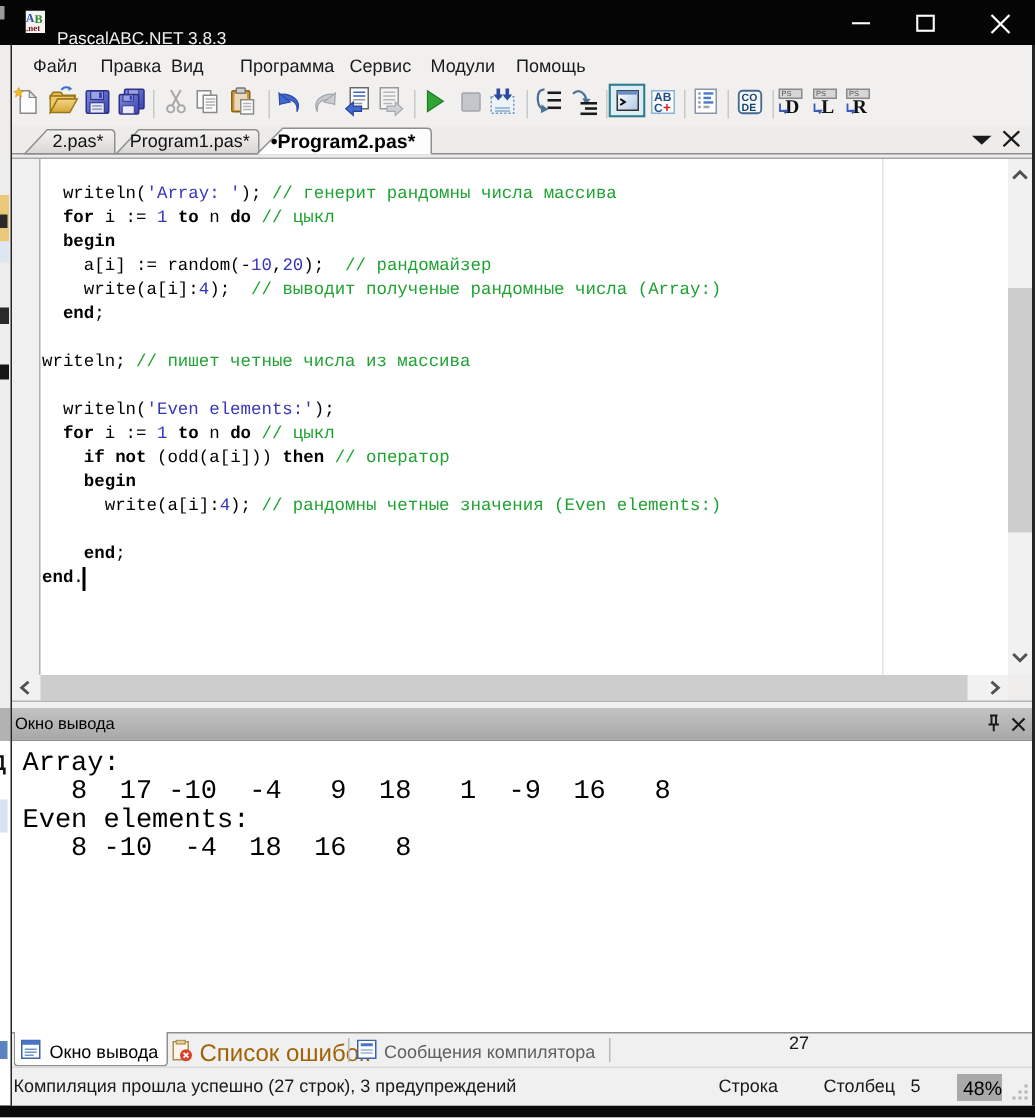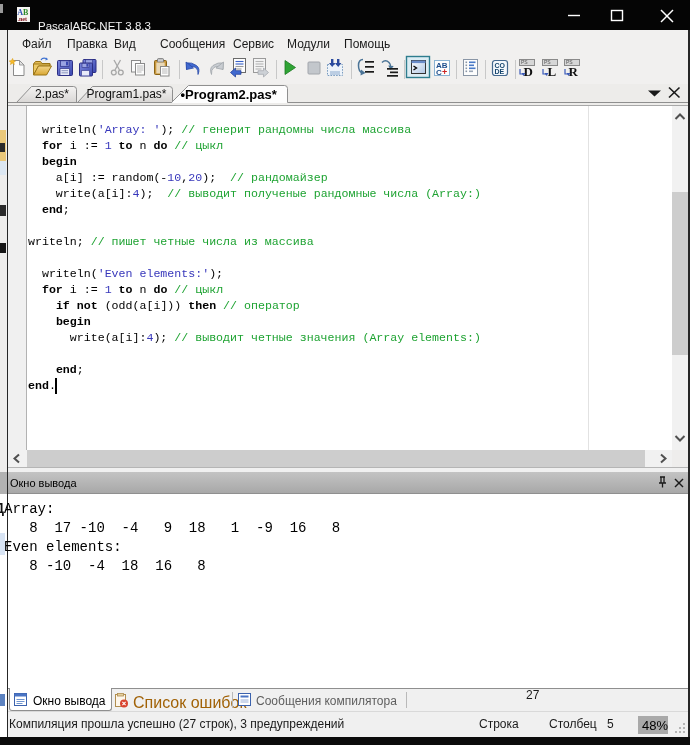--- a/index.html
+++ b/index.html
@@ -8,22 +8,22 @@
   .abs{position:absolute;}
   .mono{font-family:"Liberation Mono",monospace;}
   
   .k{font-weight:bold;color:#000;}
   .c{color:#1ea332;}
   .s{color:#3737bb;}
   .n{color:#3737bb;}
   .codeline{position:absolute;left:28px;height:16px;line-height:16px;
             font-family:"Liberation Mono",monospace;font-size:11.62px;color:#000;
             white-space:pre;}
-  .outline{position:absolute;left:4px;height:19px;line-height:19px;
-           font-family:"Liberation Mono",monospace;font-size:14px;color:#000;
+  .outline{position:absolute;left:15px;height:19px;line-height:19px;
+           font-family:"Liberation Mono",monospace;font-size:18px;color:#000;
            white-space:pre;}
 </style>
 </head>
 <body>
 
 <div class="abs" style="left:0;top:30px;width:7px;height:707px;background:#eeedec;"></div>
 <div class="abs" style="left:0;top:130px;width:6px;height:31px;background:#eac87a;"></div>
 <div class="abs" style="left:0;top:143px;width:5px;height:9px;background:#2a2a2a;"></div>
 <div class="abs" style="left:0;top:161px;width:6px;height:14px;background:#dce7f2;"></div>
 <div class="abs" style="left:0;top:205px;width:6px;height:11px;background:#2a2a2a;"></div>
@@ -54,21 +54,21 @@
   <rect x="51.5" y="10.5" width="11" height="10" fill="none" stroke="#fff" stroke-width="1.4"></rect>
   <line x1="101" y1="10" x2="113" y2="22" stroke="#fff" stroke-width="1.5"></line>
   <line x1="101" y1="22" x2="113" y2="10" stroke="#fff" stroke-width="1.5"></line>
 </svg>
 
 <div class="abs" style="left:8px;top:30px;width:680px;height:25px;background:#f1f0ef;"></div>
 <div class="abs" style="left:8px;top:30px;width:680px;height:25px;font-size:12px;color:#1a1a1a;">
   <span class="abs" style="left:14px;top:7px;">Файл</span>
   <span class="abs" style="left:59px;top:7px;">Правка</span>
   <span class="abs" style="left:106px;top:7px;">Вид</span>
-  <span class="abs" style="left:152px;top:7px;">Сообщения</span>
+  <span class="abs" style="left:152px;top:7px;">Программа</span>
   <span class="abs" style="left:225px;top:7px;">Сервис</span>
   <span class="abs" style="left:279px;top:7px;">Модули</span>
   <span class="abs" style="left:336px;top:7px;">Помощь</span>
 </div>
 
 <div class="abs" style="left:8px;top:55px;width:680px;height:29px;background:#f1f0ef;"></div>
 <svg class="abs" style="left:8px;top:55px;" width="680" height="29" viewBox="0 0 680 29" id="toolbar-svg">
   <defs>
     <linearGradient id="flop" x1="0" y1="0" x2="1" y2="1">
       <stop offset="0" stop-color="#7d88dd"></stop>
@@ -328,21 +328,21 @@
     <div class="codeline" style="top:138px">  <span class="k">for</span> i := <span class="n">1</span> <span class="k">to</span> n <span class="k">do</span> <span class="c">// цыкл</span></div>
     <div class="codeline" style="top:154px">  <span class="k">begin</span></div>
     <div class="codeline" style="top:170px">    a[i] := random(-<span class="n">10</span>,<span class="n">20</span>);  <span class="c">// рандомайзер</span></div>
     <div class="codeline" style="top:186px">    write(a[i]:<span class="n">4</span>);  <span class="c">// выводит полученые рандомные числа (Array:)</span></div>
     <div class="codeline" style="top:202px">  <span class="k">end</span>;</div>
     <div class="codeline" style="top:234px">writeln; <span class="c">// пишет четные числа из массива</span></div>
     <div class="codeline" style="top:266px">  writeln(<span class="s">'Even elements:'</span>);</div>
     <div class="codeline" style="top:282px">  <span class="k">for</span> i := <span class="n">1</span> <span class="k">to</span> n <span class="k">do</span> <span class="c">// цыкл</span></div>
     <div class="codeline" style="top:298px">    <span class="k">if</span> <span class="k">not</span> (odd(a[i])) <span class="k">then</span> <span class="c">// оператор</span></div>
     <div class="codeline" style="top:314px">    <span class="k">begin</span></div>
-    <div class="codeline" style="top:330px">      write(a[i]:<span class="n">4</span>); <span class="c">// выводит четные значения (Array elements:)</span></div>
+    <div class="codeline" style="top:330px">      write(a[i]:<span class="n">4</span>); <span class="c">// рандомны четные значения (Even elements:)</span></div>
     <div class="codeline" style="top:362px">    <span class="k">end</span>;</div>
     <div class="codeline" style="top:378px"><span class="k">end</span>.</div>
   </div>
 <div class="abs" style="left:55px;top:378px;width:2px;height:16px;background:#000;"></div>
 
 <div class="abs" style="left:672px;top:106px;width:16px;height:344px;background:#f1f1f1;"></div>
 <div class="abs" style="left:672px;top:192px;width:16px;height:163px;background:#cdcdcd;"></div>
 <svg class="abs" style="left:672px;top:106px;" width="16" height="344" viewBox="0 0 16 344">
   <path d="M 3.5 13 L 8 8.5 L 12.5 13" fill="none" stroke="#505050" stroke-width="2"></path>
   <path d="M 3.5 330 L 8 334.5 L 12.5 330" fill="none" stroke="#505050" stroke-width="2"></path>

